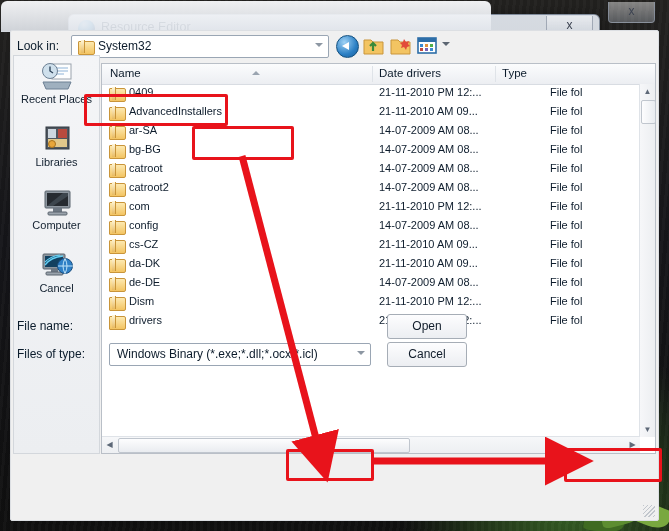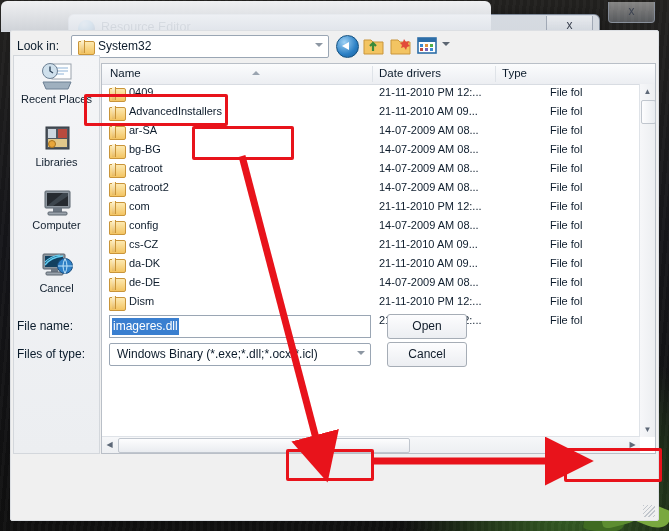--- a/index.html
+++ b/index.html
@@ -440,23 +440,20 @@
         <div class="ar" style="bottom:0">▼</div>
       </div>
       <div class="hsb">
         <div class="ar" style="left:0;top:0">◀</div>
         <div class="th"></div>
         <div class="ar" style="right:0;top:0">▶</div>
       </div>
     </div>
 
     <span class="lbl" style="left:6px;top:288px">File name:</span>
-    <div class="fname-box" style="left:98px;top:284px;width:260px">
-      <span class="fname-sel">imageres.dll</span>
-    </div>
 
     <span class="lbl" style="left:6px;top:316px">Files of type:</span>
     <div class="combo" style="left:98px;top:312px;width:260px">
       <span class="txt" style="left:7px">Windows Binary (*.exe;*.dll;*.ocx;*.icl)</span>
       <span class="arrow"></span>
     </div>
 
     <div class="btn" style="left:376px;top:283px">Open</div>
     <div class="btn" style="left:376px;top:311px">Cancel</div>
     <div class="grip-res"></div>

